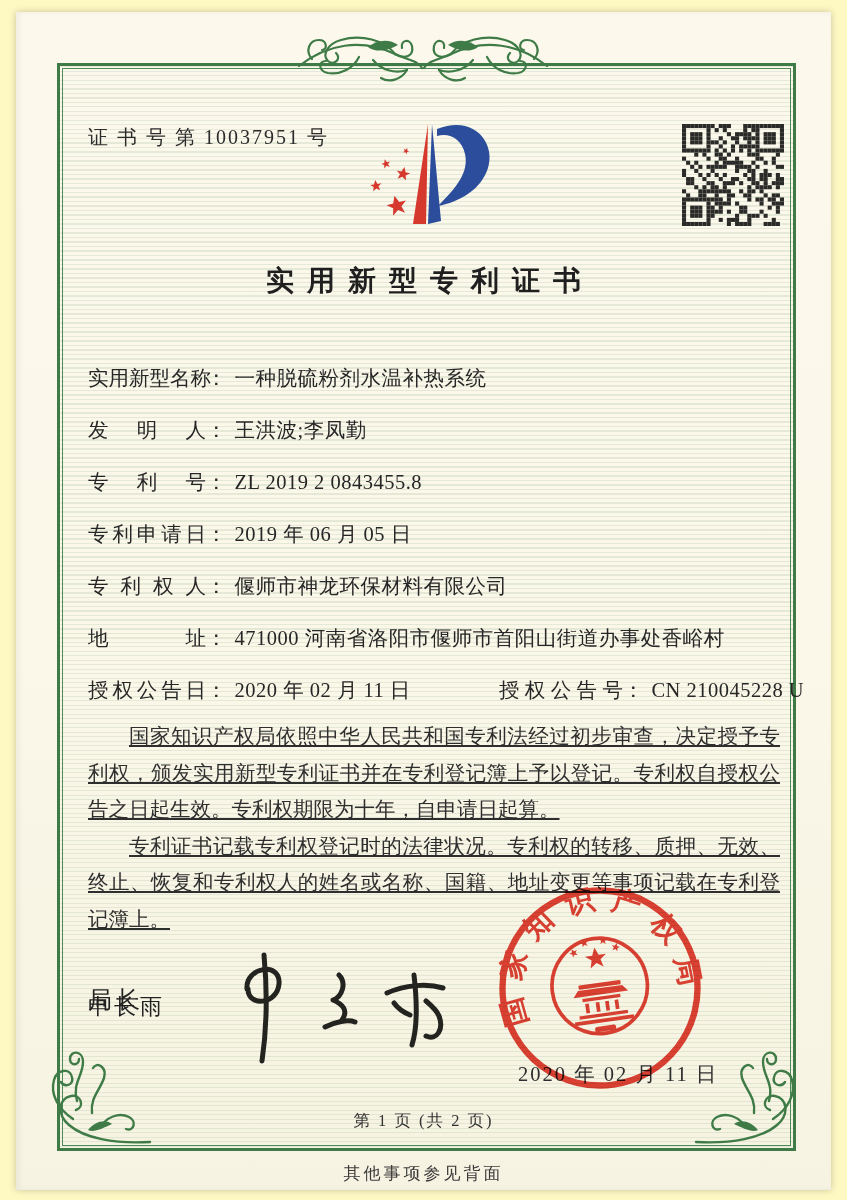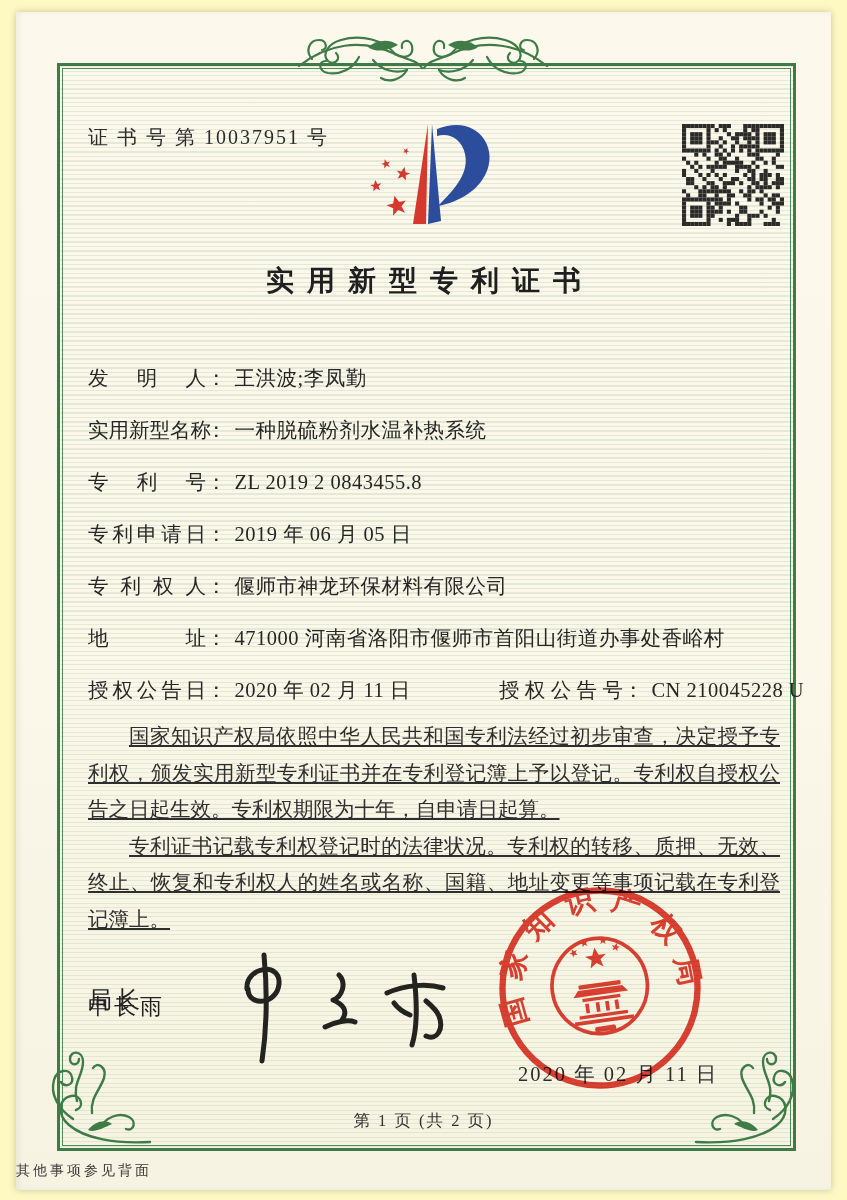--- a/index.html
+++ b/index.html
@@ -31,21 +31,21 @@
   .grant-pair2{display:inline-block;margin-left:88px;}
   .body-text{position:absolute;left:72px;top:706px;width:692px;font-size:20.5px;line-height:36.5px;
              color:#2e2e2e;text-align:justify;}
   .body-text p{margin:0;text-indent:2em;text-decoration:underline;}
   .sig-title{position:absolute;left:72px;top:972px;font-size:24px;color:#222;letter-spacing:4px;text-align:center;}
   .sig-name{position:absolute;left:72px;top:980px;font-size:22px;color:#222;letter-spacing:4px;}
   .signature{position:absolute;left:205px;top:935px;}
   .seal{position:absolute;left:478px;top:870px;mix-blend-mode:multiply;opacity:.95;}
   .seal-date{position:absolute;left:502px;top:1048px;font-size:20.5px;color:#2d2d2d;letter-spacing:2px;z-index:0;}
   .page-info{position:absolute;left:0;top:1098px;width:100%;text-align:center;font-size:16.5px;color:#333;letter-spacing:2px;}
-  .back-note{position:absolute;left:0;top:1150px;width:100%;text-align:left;font-size:14px;color:#3a3a3a;letter-spacing:3px;}
+  .back-note{position:absolute;left:0;top:1150px;width:100%;text-align:center;font-size:17px;color:#3a3a3a;letter-spacing:3px;}
 </style>
 </head>
 <body>
 
 <div class="stage">
   <div class="paper">
 
     <svg width="0" height="0" style="position:absolute">
       <defs>
         <path id="star" d="M0,-10 L2.94,-3.09 L9.51,-3.09 L4.05,1.18 L5.88,8.09 L0,4 L-5.88,8.09 L-4.05,1.18 L-9.51,-3.09 L-2.94,-3.09 Z"></path>
@@ -413,24 +413,24 @@
           <rect x="21" y="24" width="1" height="1"></rect>
           <rect x="22" y="24" width="1" height="1"></rect>
           <rect x="23" y="24" width="1" height="1"></rect>
         </g>
       </svg>
 
     <div class="title">实用新型专利证书</div>
 
     <div class="fields">
       <div class="frow">
+        <span class="lbl">实用新型名称</span><span class="colon">：</span><span class="fval">一种脱硫粉剂水温补热系统</span>
+      </div>
+      <div class="frow">
         <span class="lbl">发明人</span><span class="colon">：</span><span class="fval">王洪波;李凤勤</span>
-      </div>
-      <div class="frow">
-        <span class="lbl">实用新型名称</span><span class="colon">：</span><span class="fval">一种脱硫粉剂水温补热系统</span>
       </div>
       <div class="frow">
         <span class="lbl">专利号</span><span class="colon">：</span><span class="fval">ZL 2019 2 0843455.8</span>
       </div>
       <div class="frow">
         <span class="lbl">专利申请日</span><span class="colon">：</span><span class="fval">2019 年 06 月 05 日</span>
       </div>
       <div class="frow">
         <span class="lbl">专利权人</span><span class="colon">：</span><span class="fval">偃师市神龙环保材料有限公司</span>
       </div>

